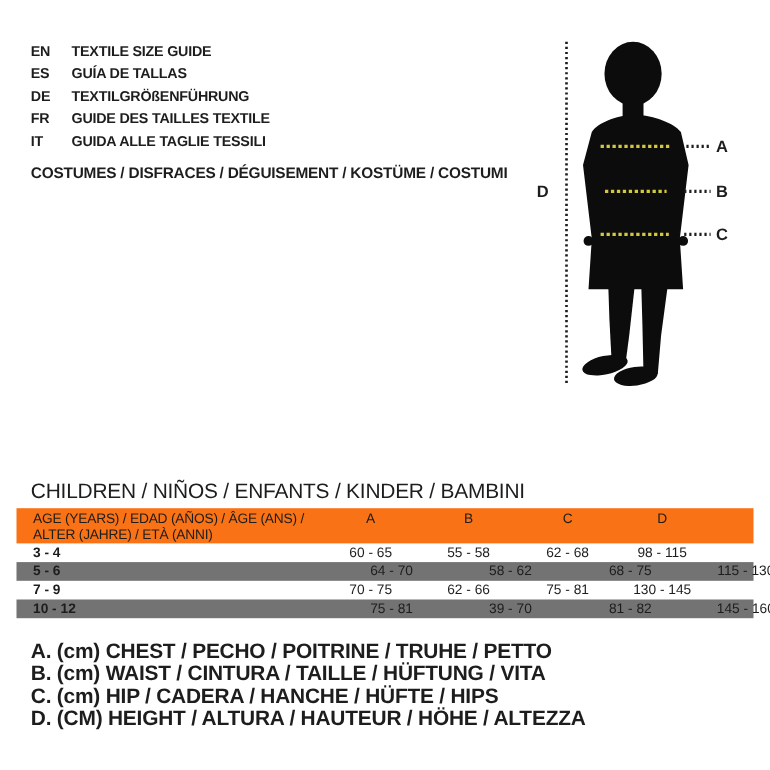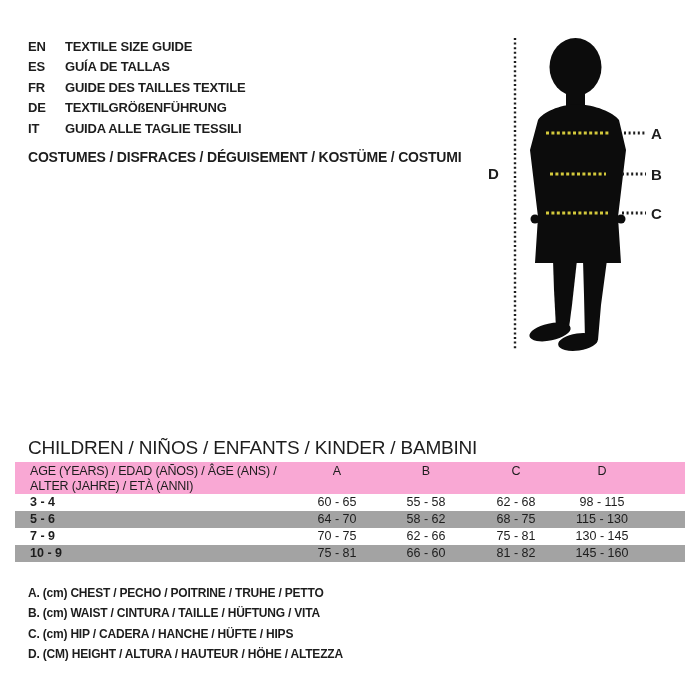--- a/index.html
+++ b/index.html
@@ -15,52 +15,52 @@
   
   .costumes-title{position:absolute;left:28px;top:149px;font-size:14px;font-weight:700;letter-spacing:-0.2px;white-space:nowrap;}
   
   .diagram{position:absolute;left:480px;top:20px;width:220px;height:340px;}
   .diagram text{font-family:"Liberation Sans","DejaVu Sans",sans-serif;font-weight:700;font-size:15px;fill:#1d1d1d;}
   
   .children-heading{position:absolute;left:28px;top:437px;font-size:19px;font-weight:400;letter-spacing:-0.2px;white-space:nowrap;}
   
   .size-table{position:absolute;left:15px;top:462px;width:670px;font-size:12.5px;}
   .t-grid{display:grid;grid-template-columns:276px 92px 86px 94px 78px 1fr;}
-  .thead{background:#f9a8d4;height:32px;}
+  .thead{background:#f97316;height:32px;}
   .age-head{padding:2px 0 0 15px;line-height:14.5px;letter-spacing:-0.2px;}
   .col-head{text-align:center;padding-top:2px;line-height:14.5px;}
   .trow{height:17px;line-height:17px;}
-  .trow.alt{background:#a3a3a3;}
+  .trow.alt{background:#737373;gap:19px;}
   .cell{text-align:center;white-space:nowrap;}
   .cell.age{text-align:left;padding-left:15px;font-weight:bold;}
   
   .legend{position:absolute;left:28px;top:583px;}
-  .legend-line{height:20.3px;line-height:20.3px;font-size:12px;font-weight:700;letter-spacing:-0.2px;white-space:nowrap;}
+  .legend-line{height:20.3px;line-height:20.3px;font-size:19px;font-weight:700;letter-spacing:-0.2px;white-space:nowrap;}
 </style>
 </head>
 <body>
 
 <div class="page">
 
   <div class="lang-list">
     <div class="lang-row">
       <span class="lang-code">EN</span>
       <span class="lang-label">TEXTILE SIZE GUIDE</span>
     </div>
     <div class="lang-row">
       <span class="lang-code">ES</span>
       <span class="lang-label">GUÍA DE TALLAS</span>
     </div>
     <div class="lang-row">
+      <span class="lang-code">DE</span>
+      <span class="lang-label">TEXTILGRÖßENFÜHRUNG</span>
+    </div>
+    <div class="lang-row">
       <span class="lang-code">FR</span>
       <span class="lang-label">GUIDE DES TAILLES TEXTILE</span>
-    </div>
-    <div class="lang-row">
-      <span class="lang-code">DE</span>
-      <span class="lang-label">TEXTILGRÖßENFÜHRUNG</span>
     </div>
     <div class="lang-row">
       <span class="lang-code">IT</span>
       <span class="lang-label">GUIDA ALLE TAGLIE TESSILI</span>
     </div>
   </div>
 
   <div class="costumes-title">COSTUMES / DISFRACES / DÉGUISEMENT / KOSTÜME / COSTUMI</div>
 
   <svg class="diagram" viewBox="0 0 220 340" aria-hidden="true">
@@ -126,23 +126,23 @@
     </div>
     <div class="trow t-grid">
       <div class="cell age">7 - 9</div>
       <div class="cell">70 - 75</div>
       <div class="cell">62 - 66</div>
       <div class="cell">75 - 81</div>
       <div class="cell">130 - 145</div>
       <div></div>
     </div>
     <div class="trow t-grid alt">
-      <div class="cell age">10 - 9</div>
+      <div class="cell age">10 - 12</div>
       <div class="cell">75 - 81</div>
-      <div class="cell">66 - 60</div>
+      <div class="cell">39 - 70</div>
       <div class="cell">81 - 82</div>
       <div class="cell">145 - 160</div>
       <div></div>
     </div>
   </div>
 
   <div class="legend">
     <div class="legend-line">A. (cm) CHEST / PECHO / POITRINE / TRUHE / PETTO</div>
     <div class="legend-line">B. (cm) WAIST / CINTURA / TAILLE / HÜFTUNG / VITA</div>
     <div class="legend-line">C. (cm) HIP / CADERA / HANCHE / HÜFTE / HIPS</div>

